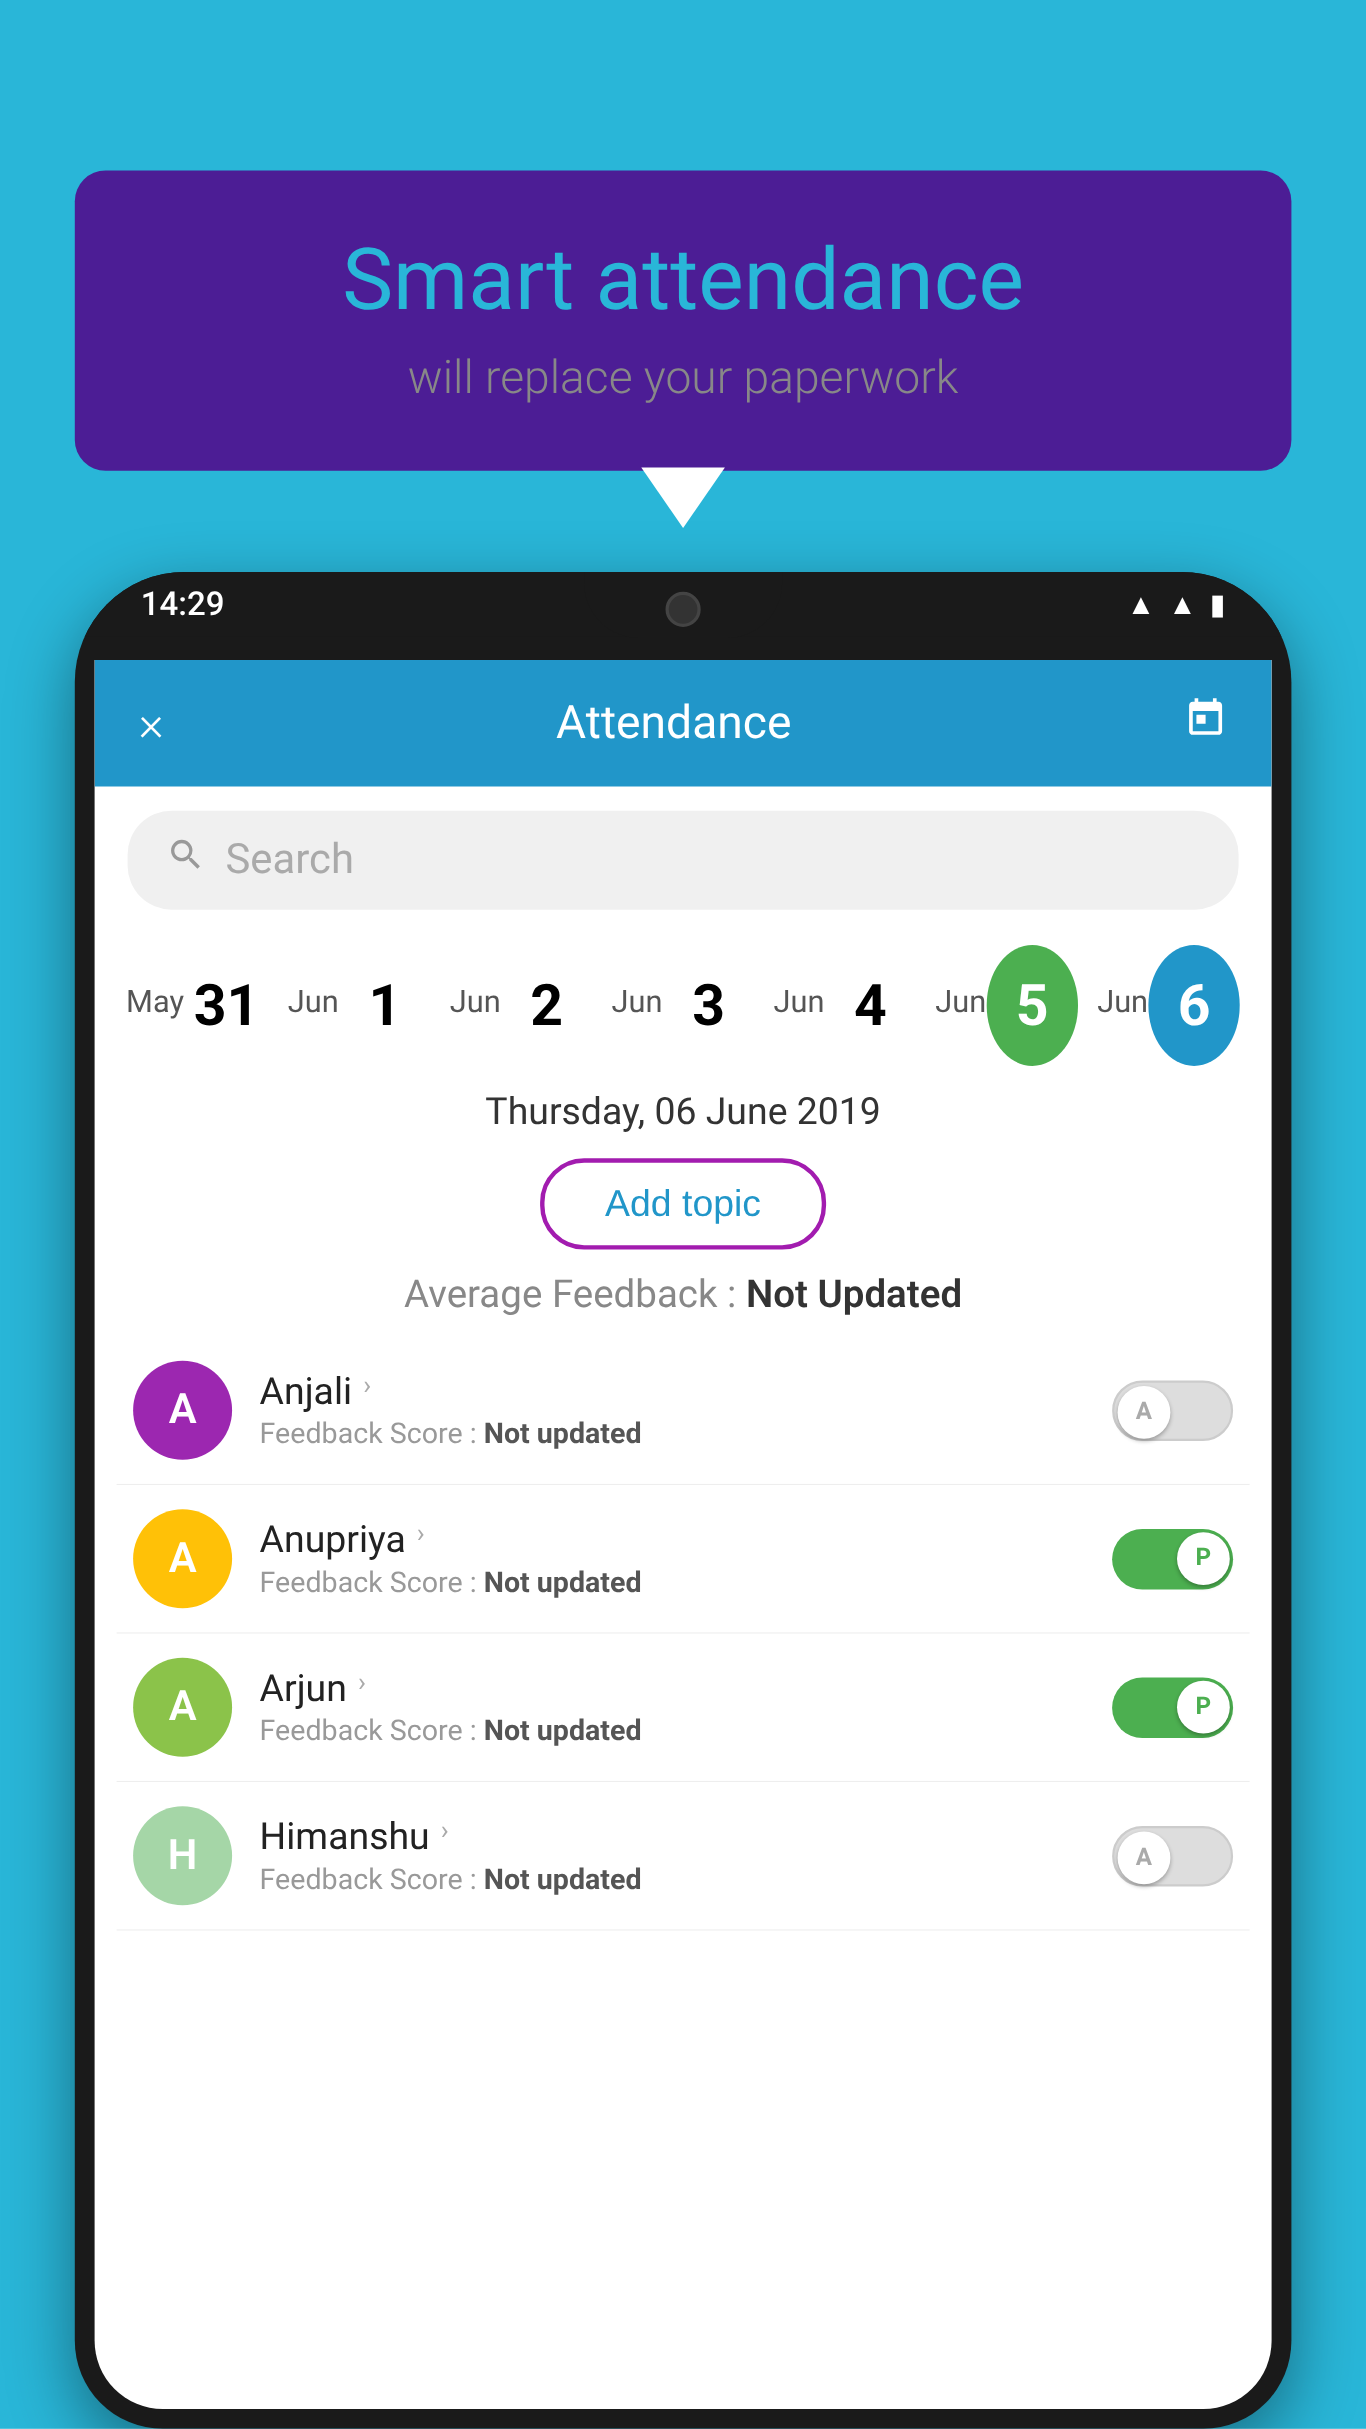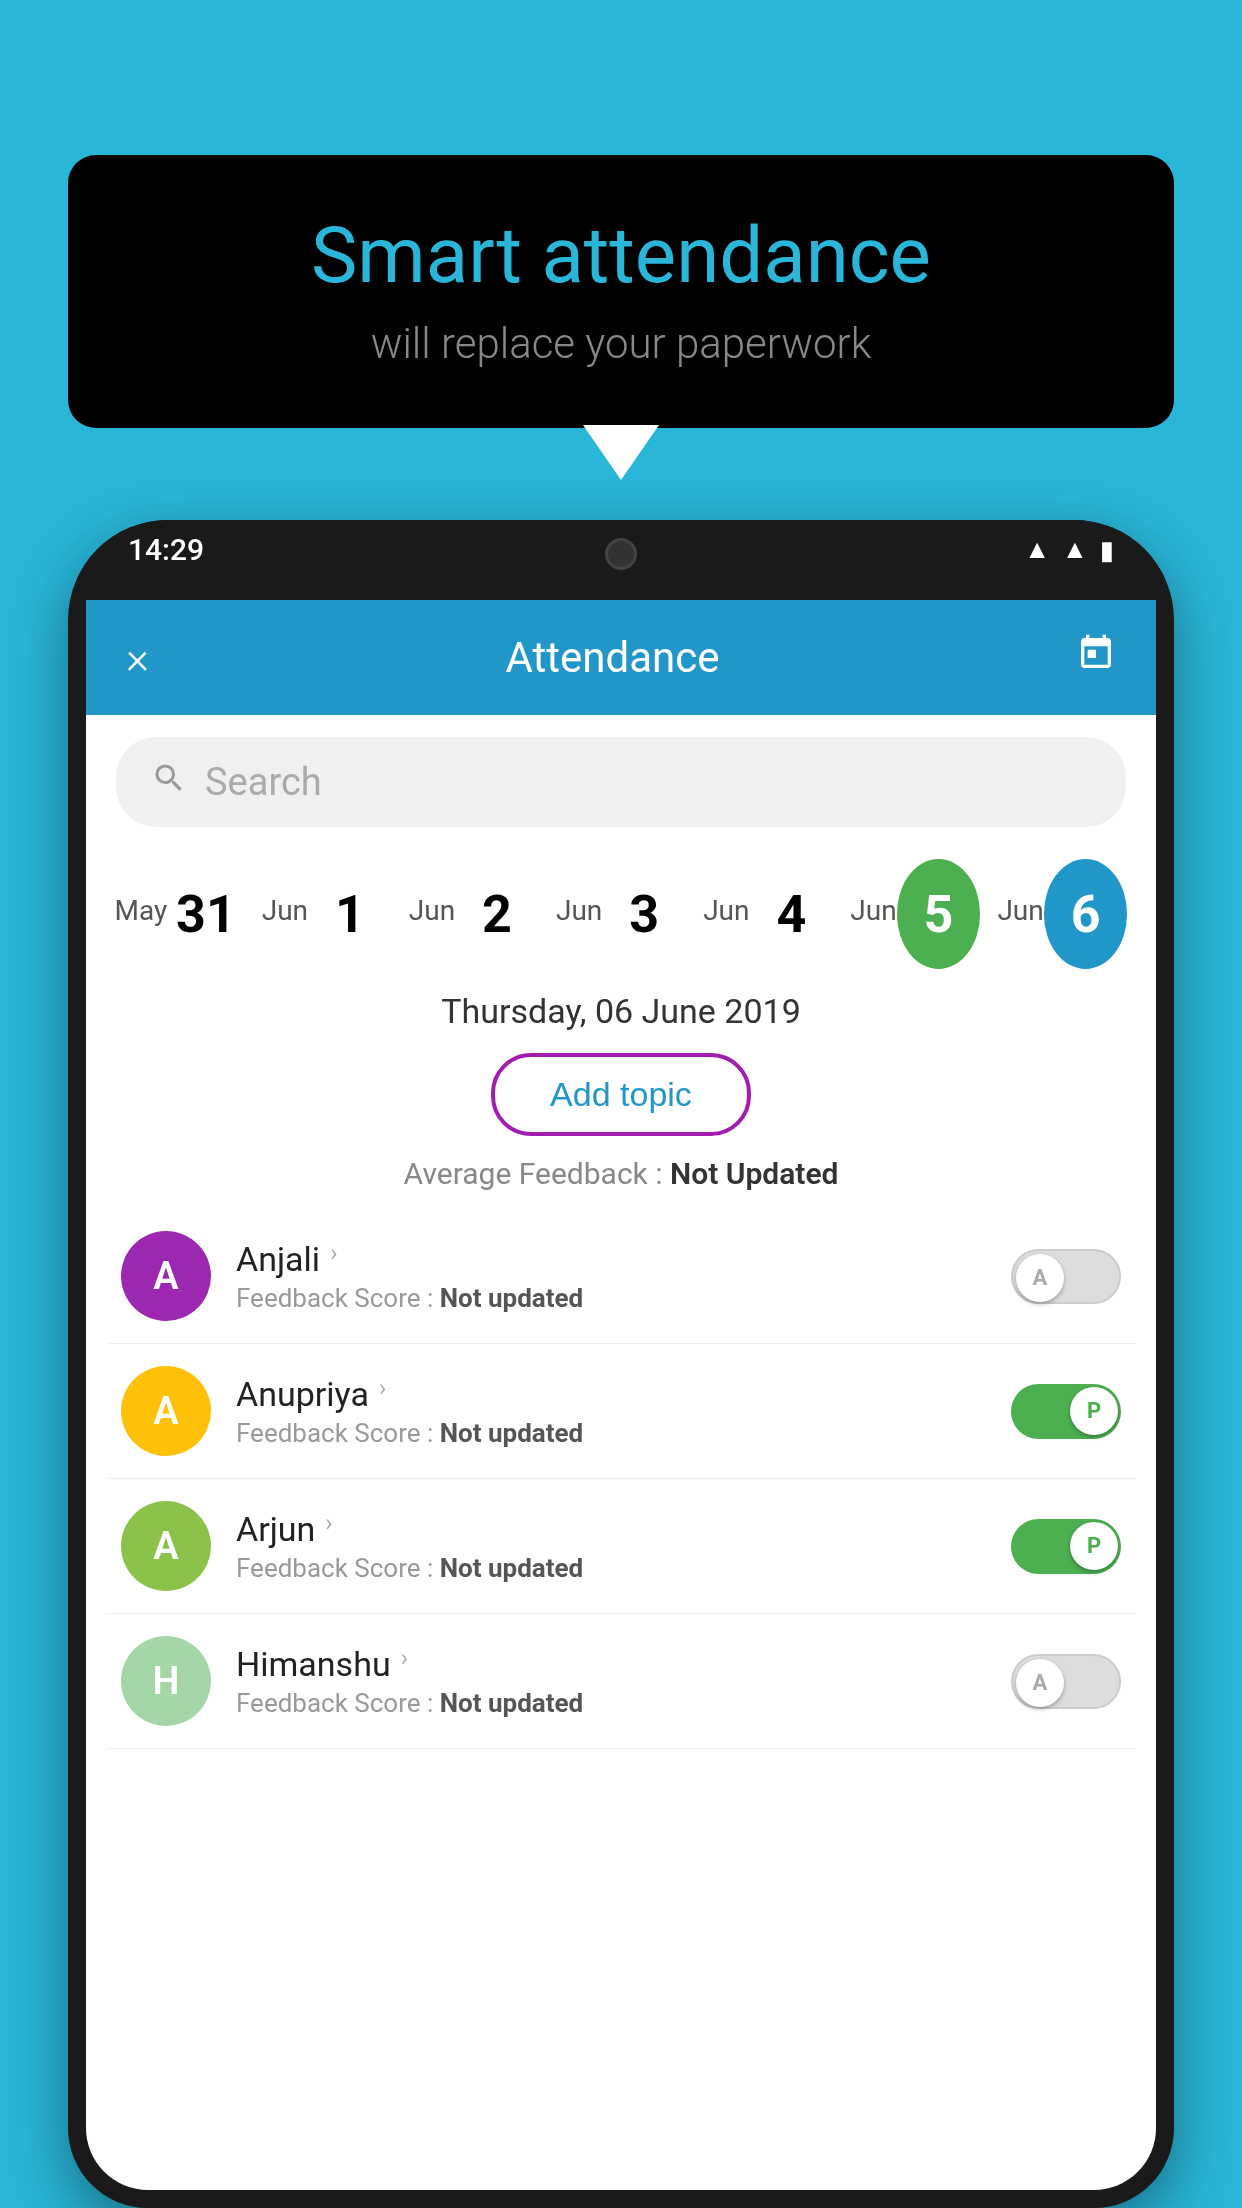--- a/index.html
+++ b/index.html
@@ -11,21 +11,21 @@
       overflow: hidden;
       position: relative;
     }
 
     
     .speech-bubble {
       position: absolute;
       top: 155px;
       left: 68px;
       right: 68px;
-      background: #000000;
+      background: #4c1d95;
       border-radius: 28px;
       padding: 55px 60px 60px;
       text-align: center;
     }
     .speech-bubble::after {
       content: '';
       position: absolute;
       bottom: -52px;
       left: 50%;
       transform: translateX(-50%);
@@ -227,21 +227,21 @@
       color: #2196c9;
       font-size: 34px;
       background: transparent;
       cursor: pointer;
       width: fit-content;
     }
 
     
     .avg-feedback {
       text-align: center;
-      font-size: 30px;
+      font-size: 35px;
       color: #888;
       padding: 8px 0 18px;
     }
     .avg-feedback strong {
       color: #333;
       font-weight: 600;
     }
 
     
     .student-list {

